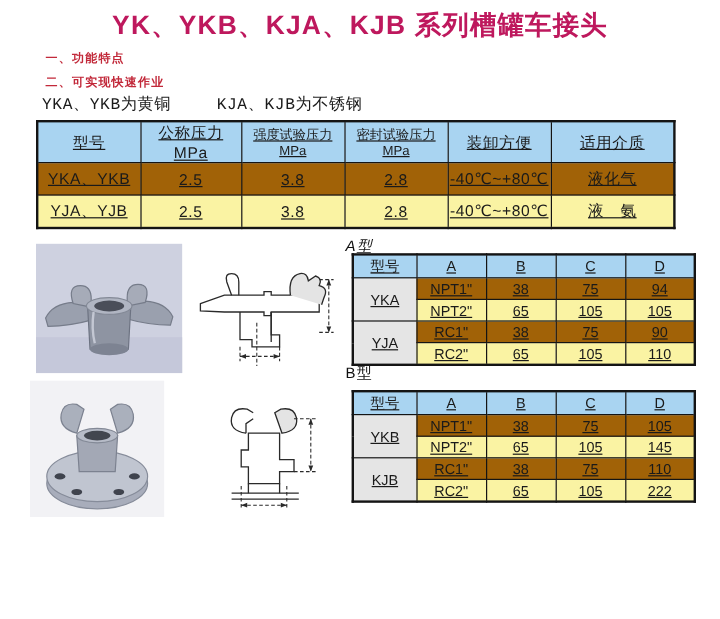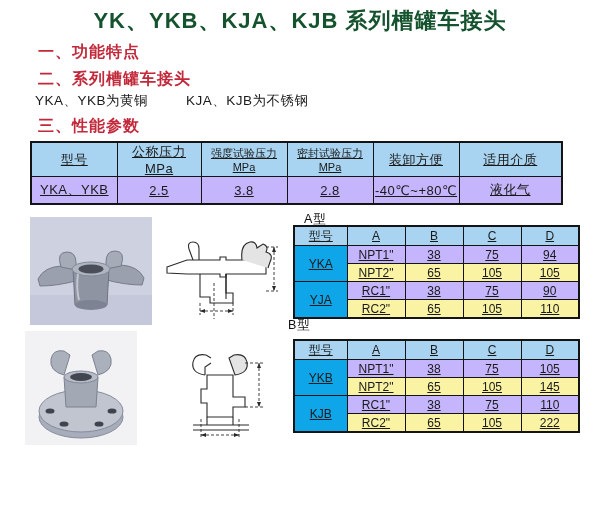--- a/index.html
+++ b/index.html
@@ -4,74 +4,73 @@
 <style>
   html,body{margin:0;padding:0;}
   body{
     width:600px;height:516px;overflow:hidden;background:#ffffff;
     font-family:"Liberation Sans","DejaVu Sans",sans-serif;
     color:#1a1a1a;position:relative;
   }
   .page{width:600px;height:516px;position:relative;}
   .title{
     margin:6px 0 2px 0;text-align:center;
-    font-size:22px;font-weight:bold;letter-spacing:1px;color:#14532d;
+    font-size:22px;font-weight:bold;letter-spacing:1px;color:#be185d;
   }
   .red-hd{
-    margin:6px 0 2px 38px;font-size:16px;font-weight:bold;
+    margin:6px 0 2px 38px;font-size:10px;font-weight:bold;
     color:var(--accent-red,#c2293a);letter-spacing:1px;
   }
   .body-text{
     margin:1px 10px 1px 10px;width:580px;
     font-size:13.5px;line-height:19px;text-indent:2em;letter-spacing:0.4px;
   }
-  .mat-line{margin:1px 0 1px 35px;font-size:13.5px;letter-spacing:0.5px;}
+  .mat-line{margin:1px 0 1px 35px;font-size:13.5px;letter-spacing:0.5px;font-family:Liberation Mono, monospace;}
   .mat-line .seg2{margin-left:38px;}
 
   
   table{border-collapse:collapse;table-layout:fixed;text-decoration:underline;}
   .perf{margin:4px 0 0 30px;width:531px;border:2px solid var(--border-dark,#141414);}
   .perf th,.perf td{
     border:1px solid var(--border-dark,#141414);
     text-align:center;vertical-align:middle;padding:0;
     font-size:13px;font-weight:normal;letter-spacing:0.5px;
   }
   .perf th{height:28px;background:var(--header-blue,#a9d4f1);}
   .perf th.small{font-size:11px;letter-spacing:0;margin-left:44px;}
   .perf td{height:26px;}
-  .row-white td{background:#c4b5fd;}
+  .row-white td{background:#a16207;}
   .row-yellow td{background:var(--row-yellow,#faf3a3);}
 
   
   .dims{position:relative;width:600px;height:248px;margin-top:2px;}
   .abs{position:absolute;}
   .dim-label{font-size:12.5px;color:#111;letter-spacing:1px;}
   .dimtbl{width:285px;border:2px solid var(--border-dark,#141414);}
   .dimtbl th,.dimtbl td{
     border:1px solid var(--border-dark,#141414);
     text-align:center;vertical-align:middle;padding:0;
     font-size:12px;font-weight:normal;
   }
   .dimtbl th{height:18px;background:var(--header-blue,#a9d4f1);}
   .dimtbl td{height:17px;}
-  .dimtbl td.model{background:#0ea5e9;}
+  .dimtbl td.model{background:#e5e5e5;}
 </style>
 </head>
 <body>
 
 <div class="page">
 
   <h1 class="title">YK、YKB、KJA、KJB 系列槽罐车接头</h1>
 
   <div class="red-hd">一、功能特点</div>
 
-  <div class="red-hd">二、系列槽罐车接头</div>
+  <div class="red-hd">二、可实现快速作业</div>
   <p class="mat-line"><span>YKA、YKB为黄铜</span><span class="seg2">KJA、KJB为不锈钢</span></p>
 
-  <div class="red-hd">三、性能参数</div>
 
   <table class="perf">
     <colgroup>
         <col style="width:86px">
         <col style="width:84px">
         <col style="width:86px">
         <col style="width:86px">
         <col style="width:86px">
         <col style="width:103px">
       </colgroup>
@@ -85,20 +84,28 @@
       <th>适用介质</th>
     </tr>
     <tr class="row-white">
       <td>YKA、YKB</td>
       <td>2.5</td>
       <td>3.8</td>
       <td>2.8</td>
       <td>-40℃~+80℃</td>
       <td>液化气</td>
     </tr>
+    <tr class="row-yellow">
+      <td>YJA、YJB</td>
+      <td>2.5</td>
+      <td>3.8</td>
+      <td>2.8</td>
+      <td>-40℃~+80℃</td>
+      <td>液　氨</td>
+    </tr>
   </tbody>
     </table>
 
 
   <div class="dims">
 
     <svg class="abs" style="left:30px;top:10px;" width="122" height="108" viewBox="0 0 122 108">
       <rect x="0" y="0" width="122" height="108" fill="#ced1e0"></rect>
       <rect x="0" y="78" width="122" height="30" fill="#c5c8da"></rect>
       <path d="M8,62 Q14,50 31,49 L49,52 L49,63 Q28,69 10,69 Z" fill="#9aa0ae" stroke="#767c8a" stroke-width="1"></path>
@@ -129,21 +136,21 @@
         <path d="M52,56 L52,92"></path>
       </g>
       <g fill="#2a2a2a">
         <path d="M112,20 l-2,5 l4,0 z"></path>
           <path d="M112,64 l-2,-5 l4,0 z"></path>
         <path d="M38,84 l5,-2 l0,4 z"></path>
           <path d="M71,84 l-5,-2 l0,4 z"></path>
       </g>
     </svg>
 
-    <div class="abs dim-label" style="left:304px;top:4px;">A型</div>
+    <div class="abs dim-label" style="left:288px;top:4px;font-style:italic;">A型</div>
 
     <table class="dimtbl abs" style="left:293px;top:18px;">
       <colgroup>
           <col style="width:53px">
           <col style="width:58px">
           <col style="width:58px">
           <col style="width:58px">
           <col style="width:58px">
         </colgroup>
       <tbody>

